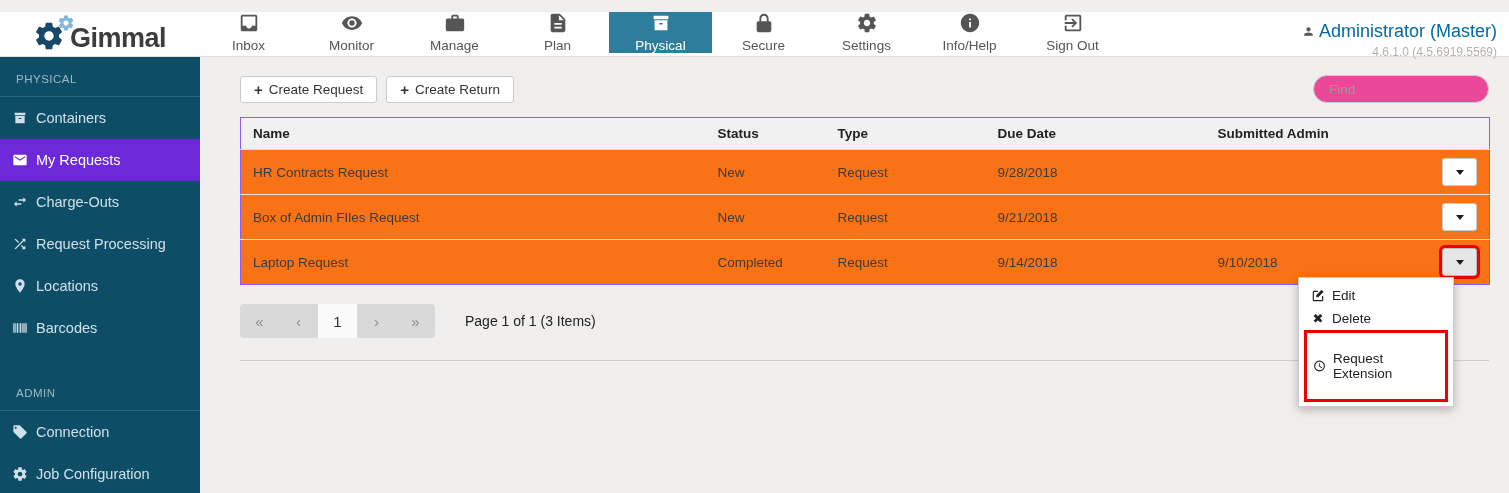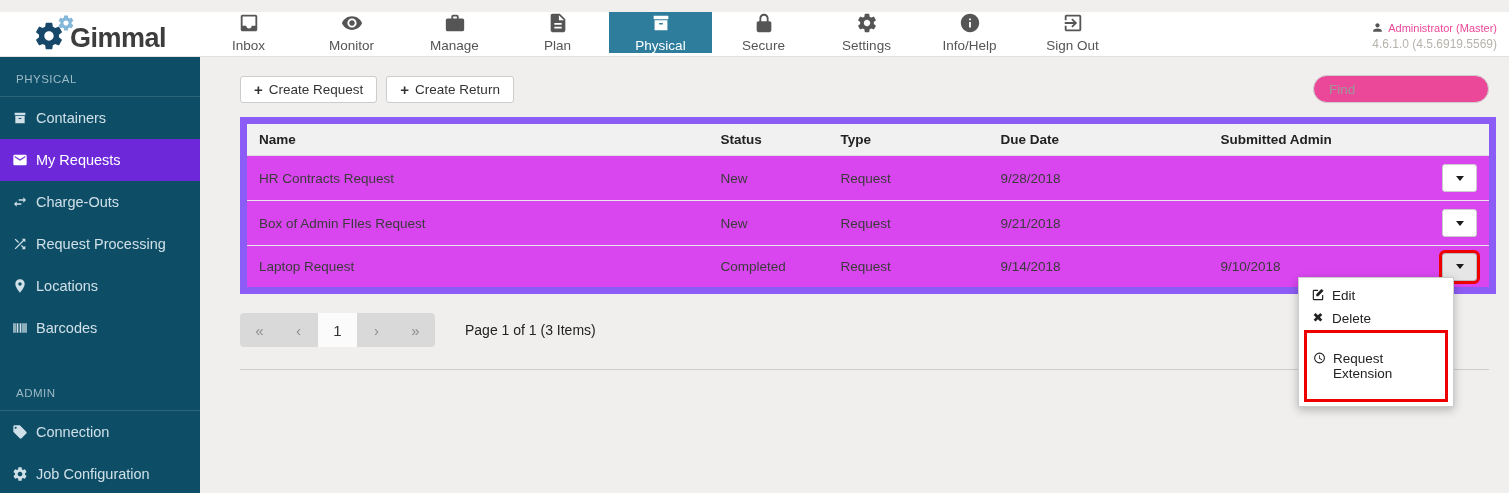--- a/index.html
+++ b/index.html
@@ -17,21 +17,21 @@
   .logo-text { font-size:27px; font-weight:bold; color:#3d3d3d; margin-left:-7px; margin-top:8px; letter-spacing:-0.5px; }
 
   .nav { display:flex; align-items:flex-start; }
   .nav-item { width:103px; display:flex; flex-direction:column; align-items:center;
               justify-content:center; gap:4px; color:#555; cursor:pointer; }
   .nav-item .ic { width:22px; height:22px; }
   .nav-item .nav-label { font-size:13.5px; }
   .nav-item.active { background:#2e7d9c; color:#fff; }
 
   .user-block { margin-left:auto; padding:9px 12px 0 0; text-align:right; }
-  .user-name { font-size:11px; color:#ec4899; display:flex; align-items:center; justify-content:flex-end; gap:4px; }
+  .user-name { font-size:18px; color:#0369a1; display:flex; align-items:center; justify-content:flex-end; gap:4px; }
   .user-name .ic { width:13px; height:13px; color:#555; }
   .user-version { font-size:12px; color:#b7b2ac; margin-top:3px; }
 
   
   .sidebar { position:absolute; top:57px; left:0; width:200px; height:436px; background:#0e4d66; z-index:4; }
   .side-section-title { padding:16px 16px 11px 16px; font-size:11.5px; color:#9cb9c6;
                         letter-spacing:0.5px; border-bottom:1px solid #2b6379; }
   .side-section-title.second { margin-top:22px; }
   .side-item { height:42px; display:flex; align-items:center; gap:8px; padding:0 12px;
                color:#cfe0e8; font-size:14.5px; cursor:pointer; }
@@ -43,21 +43,21 @@
   .toolbar { display:flex; align-items:center; }
   .btn { display:inline-flex; align-items:center; gap:6px; background:#fff; border:1px solid #ccc;
          border-radius:3px; padding:5px 13px; font-size:13.5px; color:#333; margin-right:9px; cursor:pointer; }
   .btn .plus { font-weight:bold; font-size:15px; line-height:1; }
   .find-input { margin-left:auto; width:176px; height:28px; border:1px solid #ccc; border-radius:14px;
                 padding:0 15px; font-size:13.5px; color:#333; background:#ec4899; outline:none;
                 font-family:"Liberation Sans", sans-serif; }
   .find-input::placeholder { color:#9a9a9a; }
 
   
-  .grid { margin-top:14px; width:1249px; border:7px solid #8b5cf6; background:#d946ef; border-collapse:collapse; table-layout:fixed; }
+  .grid { margin-top:14px; width:1249px; border:1px solid #8b5cf6; background:#f97316; border-collapse:collapse; table-layout:fixed; }
   .grid th { background:#f1f1f1; text-align:left; font-size:13.5px; color:#222; font-weight:bold;
              padding:8px 12px; border-bottom:1px solid #ddd; }
   .grid td { font-size:13.5px; color:#3b3b3b; padding:0 12px; height:45px; border-top:1px solid #e7e7e7; }
   .grid tr:first-child td { border-top:none; }
   .col-name{width:465px;} .col-status{width:120px;} .col-type{width:160px;}
   .col-due{width:220px;} .col-sub{width:205px;} .col-actions{width:79px;}
   .td-actions { text-align:right; padding-right:14px; }
   .menu-btn { display:inline-flex; align-items:center; justify-content:center; width:35px; height:28px;
               background:#fff; border:1px solid #ccc; border-radius:3px; cursor:pointer; vertical-align:middle; }
   .caret { width:0; height:0; border-left:4px solid transparent; border-right:4px solid transparent;
@@ -71,21 +71,21 @@
               justify-content:center; font-size:15px; color:#8c8c8c; cursor:pointer;
               font-family:"Liberation Sans", sans-serif; }
   .page-btn.current { background:#fbfbfb; color:#333; }
   .pager-summary { margin-left:30px; font-size:14px; color:#222; }
 
   .divider { margin-top:22px; border-top:1px solid #ccc; width:100%; }
 
   
   .context-menu { position:absolute; left:1298px; top:277px; width:156px; background:#fff;
                   border:1px solid #ccc; box-shadow:0 3px 9px rgba(0,0,0,0.25); padding:6px 0 4px 0; z-index:10; }
-  .menu-item { display:flex; align-items:flex-start; gap:7px; padding:4px 12px; font-size:13.5px; color:#222; cursor:pointer; }
+  .menu-item { display:flex; align-items:center; gap:7px; padding:4px 12px; font-size:13.5px; color:#222; cursor:pointer; }
   .menu-item .ic { width:14px; height:14px; }
   .menu-item .glyph { font-size:13px; line-height:1; width:14px; text-align:center; }
   .menu-item.highlighted { border:3px solid #ee0000; margin:0 5px; padding:18px 6px; }
 </style>
 </head>
 <body>
 
 <svg width="0" height="0" style="position:absolute" aria-hidden="true">
   <symbol id="i-gear" viewBox="0 0 24 24">
       <path d="M19.43 12.98c.04-.32.07-.64.07-.98s-.03-.66-.07-.98l2.11-1.65c.19-.15.24-.42.12-.64l-2-3.46c-.12-.22-.39-.3-.61-.22l-2.49 1c-.52-.4-1.08-.73-1.69-.98l-.38-2.65C14.46 2.18 14.25 2 14 2h-4c-.25 0-.46.18-.49.42l-.38 2.65c-.61.25-1.17.59-1.69.98l-2.49-1c-.23-.09-.49 0-.61.22l-2 3.46c-.13.22-.07.49.12.64l2.11 1.65c-.04.32-.07.65-.07.98s.03.66.07.98l-2.11 1.65c-.19.15-.24.42-.12.64l2 3.46c.12.22.39.3.61.22l2.49-1c.52.4 1.08.73 1.69.98l.38 2.65c.03.24.24.42.49.42h4c.25 0 .46-.18.49-.42l.38-2.65c.61-.25 1.17-.59 1.69-.98l2.49 1c.23.09.49 0 .61-.22l2-3.46c.12-.22.07-.49-.12-.64l-2.11-1.65zM12 15.5c-1.93 0-3.5-1.57-3.5-3.5s1.57-3.5 3.5-3.5 3.5 1.57 3.5 3.5-1.57 3.5-3.5 3.5z"></path>

